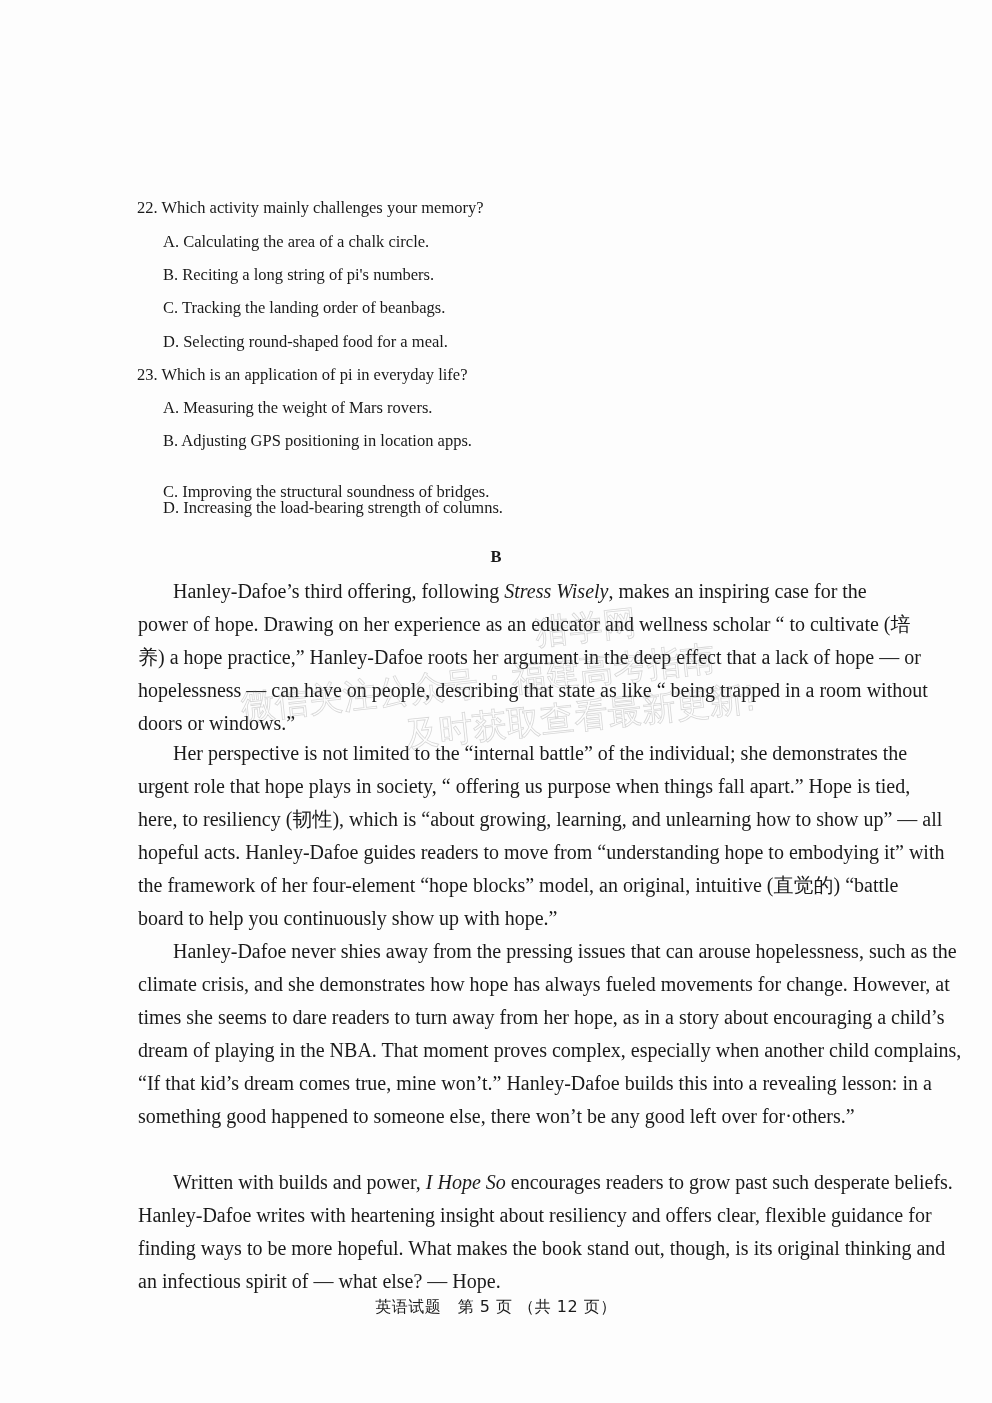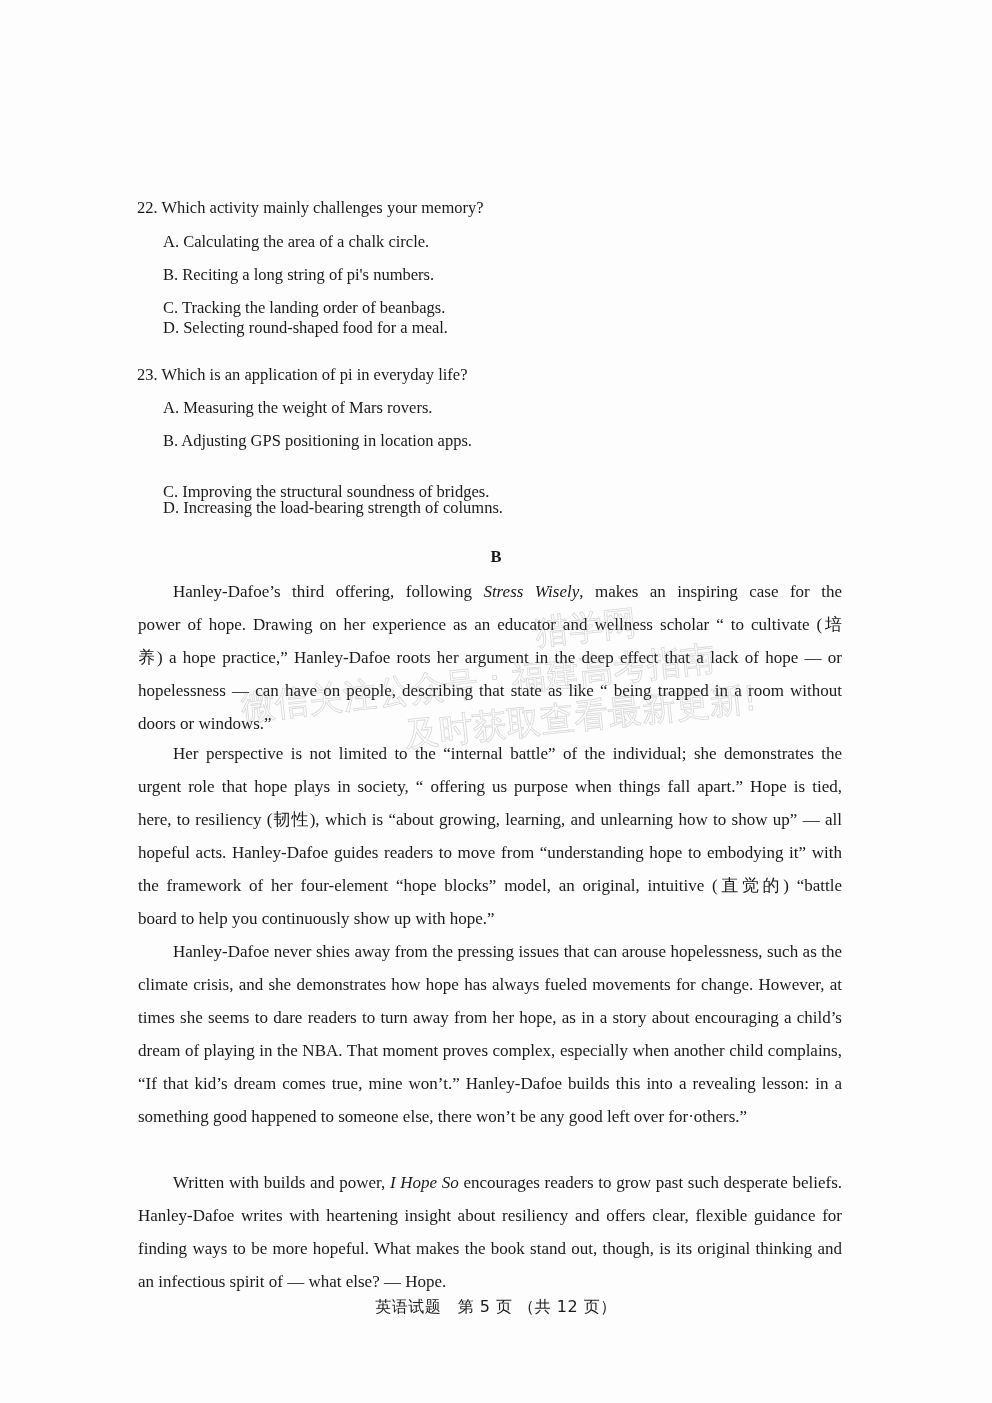--- a/index.html
+++ b/index.html
@@ -4,21 +4,21 @@
 <style>
   html, body { margin: 0; padding: 0; background: #ffffff; }
   body { width: 992px; height: 1403px; position: relative; overflow: hidden;
          font-family: "Liberation Serif", "DejaVu Serif", serif; color: #1a1a1a; }
   .page { position: absolute; left: 0; top: 0; width: 992px; height: 1403px; background: #fdfdfd; }
   .q-line { position: absolute; font-size: 16.5px; line-height: 20px; white-space: nowrap; }
   .q-stem { left: 137px; }
   .q-opt { left: 163px; }
   .section-label { position: absolute; left: 0; width: 992px; text-align: center; top: 547px;
                    font-size: 16.5px; font-weight: bold; }
-  .para { position: absolute; left: 138px; width: 704px; font-size: 17px; line-height: 33px;
+  .para { position: absolute; left: 138px; width: 704px; font-size: 20px; line-height: 33px;
           text-align: justify; text-align-last: justify; }
   .line { display: block; height: 33px; white-space: nowrap; text-align: justify; text-align-last: justify; }
   .line.first { padding-left: 35px; }
   .line.last { text-align-last: left; }
   .footer { position: absolute; left: 0; width: 992px; top: 1297px; text-align: center;
             font-family: "DejaVu Sans", sans-serif; font-size: 16px; letter-spacing: 0.5px; }
   .watermark { position: absolute; left: 240px; top: 610px; width: 600px; height: 140px;
                pointer-events: none; color: transparent; font-family: "DejaVu Sans", sans-serif;
                font-size: 34px; -webkit-text-stroke: 0.8px rgba(120,120,120,0.28);
                transform: rotate(-6deg); line-height: 44px; }
@@ -31,21 +31,21 @@
 </head>
 <body>
 
 <div class="page">
 
   <div>
     <div class="q-line q-stem" style="top:198px">22. Which activity mainly challenges your memory?</div>
     <div class="q-line q-opt" style="top:232px">A. Calculating the area of a chalk circle.</div>
     <div class="q-line q-opt" style="top:265px">B. Reciting a long string of pi's numbers.</div>
     <div class="q-line q-opt" style="top:298px">C. Tracking the landing order of beanbags.</div>
-    <div class="q-line q-opt" style="top:318px">D. Selecting round-shaped food for a meal.</div>
+    <div class="q-line q-opt" style="top:332px">D. Selecting round-shaped food for a meal.</div>
   </div>
 
   <div>
     <div class="q-line q-stem" style="top:365px">23. Which is an application of pi in everyday life?</div>
     <div class="q-line q-opt" style="top:398px">A. Measuring the weight of Mars rovers.</div>
     <div class="q-line q-opt" style="top:431px">B. Adjusting GPS positioning in location apps.</div>
     <div class="q-line q-opt" style="top:482px">C. Improving the structural soundness of bridges.</div>
     <div class="q-line q-opt" style="top:498px">D. Increasing the load-bearing strength of columns.</div>
   </div>
 

